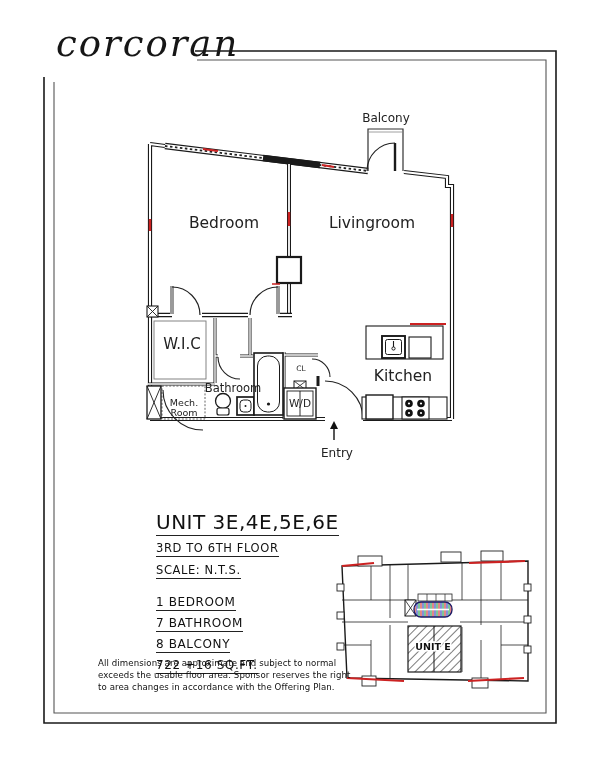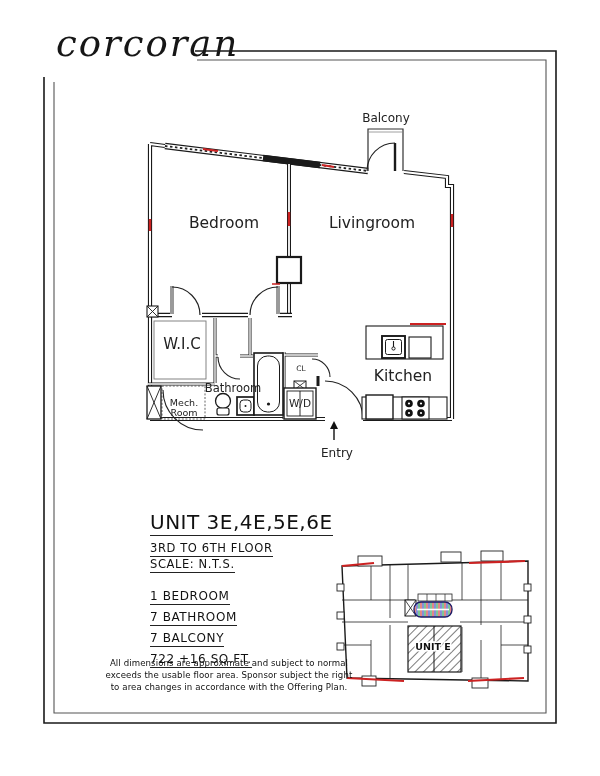--- a/index.html
+++ b/index.html
@@ -1,28 +1,28 @@
 <!DOCTYPE html>
 <html><head>
 <meta charset="utf-8">
 <style>
   html,body{margin:0;padding:0;background:#fff;}
   #page{position:relative;width:600px;height:776px;background:#ffffff;overflow:hidden;
-        font-family:"DejaVu Sans",sans-serif;color:#1a1a1a;text-align:center;}
+        font-family:"DejaVu Sans",sans-serif;color:#1a1a1a;}
   
   .logo{position:absolute;left:56px;top:22px;font-family:"DejaVu Serif",serif;
         font-style:italic;font-size:37px;letter-spacing:2px;color:#161616;}
   
   svg.plan{position:absolute;left:0;top:0;}
   
-  .info{position:absolute;left:150px;top:510px;}
+  .info{position:absolute;left:156px;top:510px;}
   .info .title{font-size:20px;letter-spacing:0.5px;color:#111;
                border-bottom:1.6px solid #222;display:table;padding-bottom:1px;margin-bottom:5px;}
   .info .sub{font-size:11.5px;letter-spacing:0.6px;color:#111;
-             border-bottom:1.3px solid #222;display:table;padding-bottom:1px;margin-bottom:0;}
+             border-bottom:1.3px solid #222;display:table;padding-bottom:1px;margin-bottom:6px;}
   .info .sub.last{margin-bottom:16px;}
   .feat{font-size:12px;letter-spacing:0.6px;color:#111;border-bottom:1.3px solid #222;
         display:table;padding-bottom:1px;margin-bottom:5px;}
   
   .disc{position:absolute;left:98px;top:657px;width:262px;font-size:8.6px;
         line-height:12px;color:#111;letter-spacing:0.1px;}
 </style>
 </head>
 <body>
 
@@ -227,23 +227,23 @@
       </g>
     </g>
   </svg>
 
   <div class="info">
     <div class="title">UNIT 3E,4E,5E,6E</div>
     <div class="sub">3RD TO 6TH FLOOR</div>
     <div class="sub last">SCALE: N.T.S.</div>
     <div class="feat">1 BEDROOM</div>
     <div class="feat">7 BATHROOM</div>
-    <div class="feat">7 BALCONY</div>
+    <div class="feat">8 BALCONY</div>
     <div class="feat">722 +16 SQ.FT.</div>
   </div>
 
   <div class="disc">
     <div>All dimensions are approximate and subject to normal</div>
-    <div>exceeds the usable floor area. Sponsor subject the right</div>
+    <div>exceeds the usable floor area. Sponsor reserves the right</div>
     <div>to area changes in accordance with the Offering Plan.</div>
   </div>
 
 </div>
 
 </body></html>

